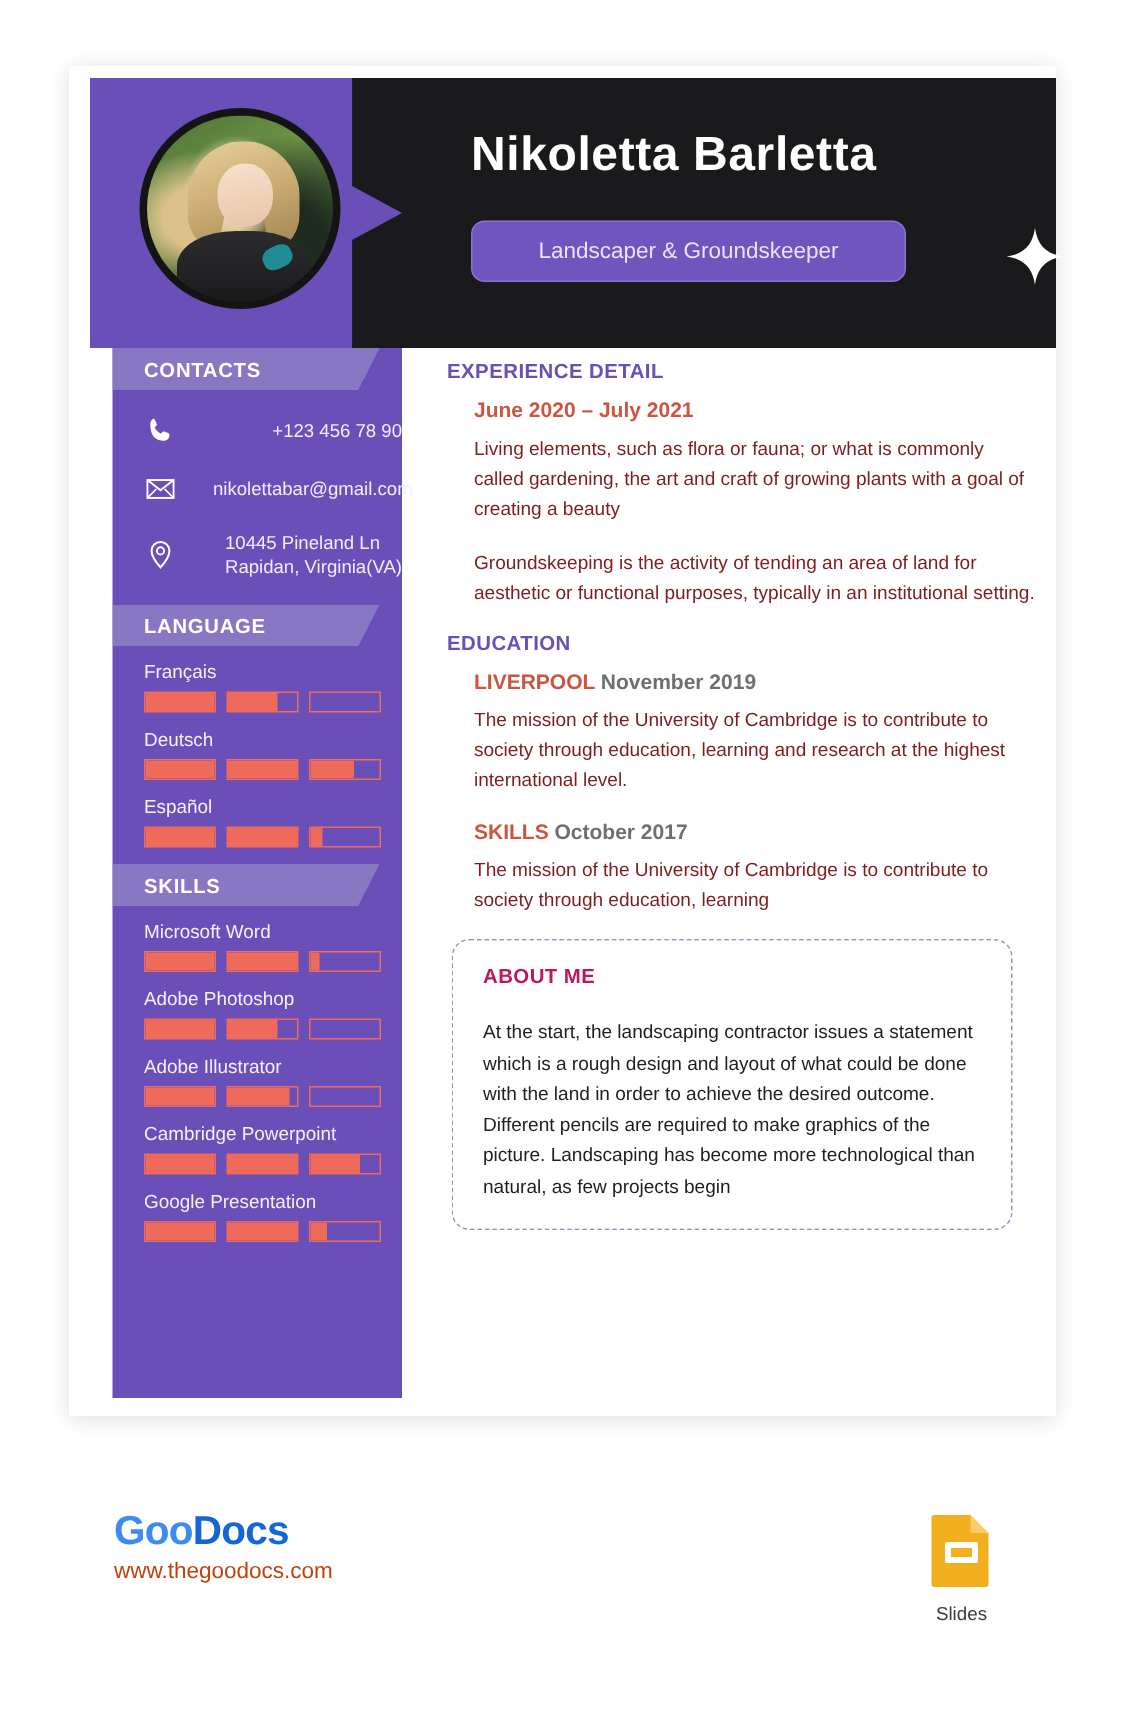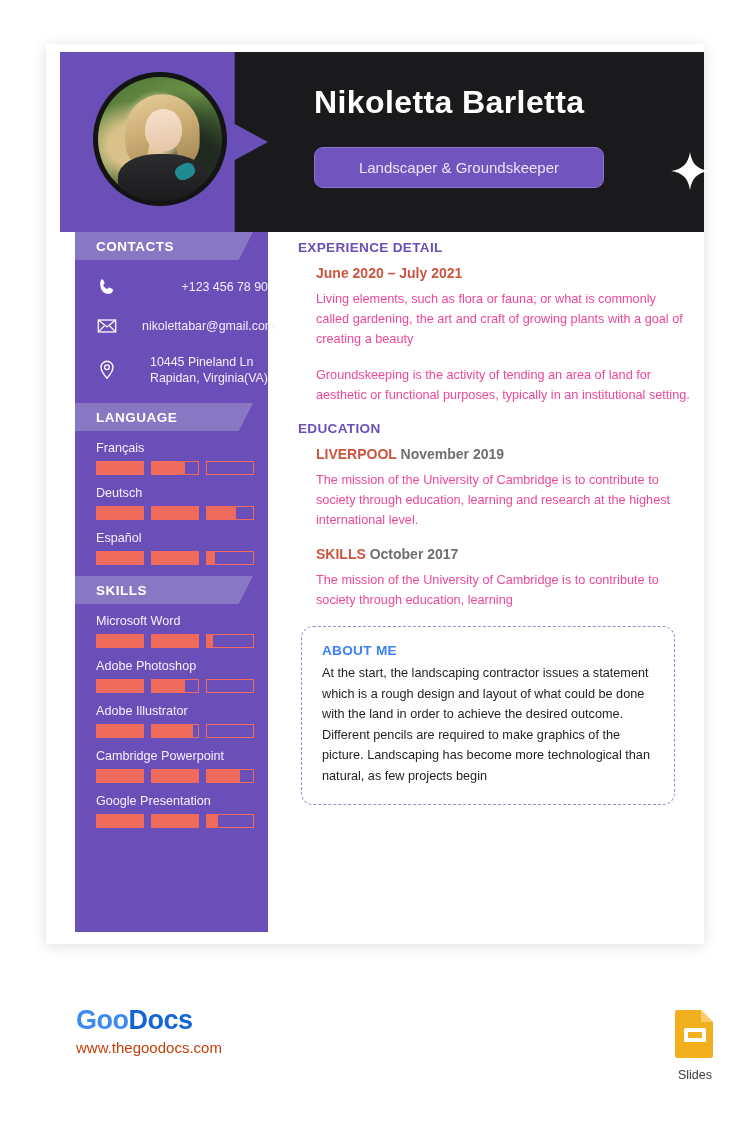--- a/index.html
+++ b/index.html
@@ -141,41 +141,41 @@
     color: #6a4fb6; font-size: 13.6px; font-weight: 700;
     letter-spacing: .3px; margin-bottom: 10px;
   }
   .entry { padding-left: 18px; margin-bottom: 16px; }
   .entry-date {
     color: #cc5540; font-size: 14px; font-weight: 700;
     margin-bottom: 8px;
   }
   .entry-date .muted { color: #6f6f72; font-weight: 600; }
   .entry-body {
-    color: #ec4899; font-size: 12.7px; line-height: 20px;
+    color: #7f1d1d; font-size: 12.7px; line-height: 20px;
   }
   .about {
     margin-top: 8px; margin-left: 3px;
     width: 374px;
     border: 1.5px dashed #9b8ccf; border-radius: 12px;
     padding: 16px 20px 18px 20px;
   }
   .about-head {
-    color: #3b82f6; font-size: 13.6px; font-weight: 700;
-    letter-spacing: .3px; margin-bottom: 5px;
+    color: #be185d; font-size: 13.6px; font-weight: 700;
+    letter-spacing: .3px; margin-bottom: 20px;
   }
   .about-body { color: #1f1f22; font-size: 12.7px; line-height: 20.5px; }
 
   
   .logo { position: absolute; left: 76px; top: 1003px; }
   .logo-word { font-size: 27px; font-weight: 700; letter-spacing: -.5px; line-height: 34px; }
   .logo-word .c1 { color: #3d8bf2; }
   .logo-word .c2 { color: #1466d6; }
   .logo-url { color: #c2410c; font-size: 15px; margin-top: 2px; }
-  .slides { position: absolute; left: 670px; top: 1008px; text-align: center; width: 50px; }
+  .slides { position: absolute; left: 616px; top: 1008px; text-align: center; width: 50px; }
   .slides-label { font-size: 12.5px; color: #3b3b3e; margin-top: 4px; }
 </style>
 </head>
 <body>
 
 <div class="page">
 
   <div class="card">
 
     <div class="header-black"></div>

